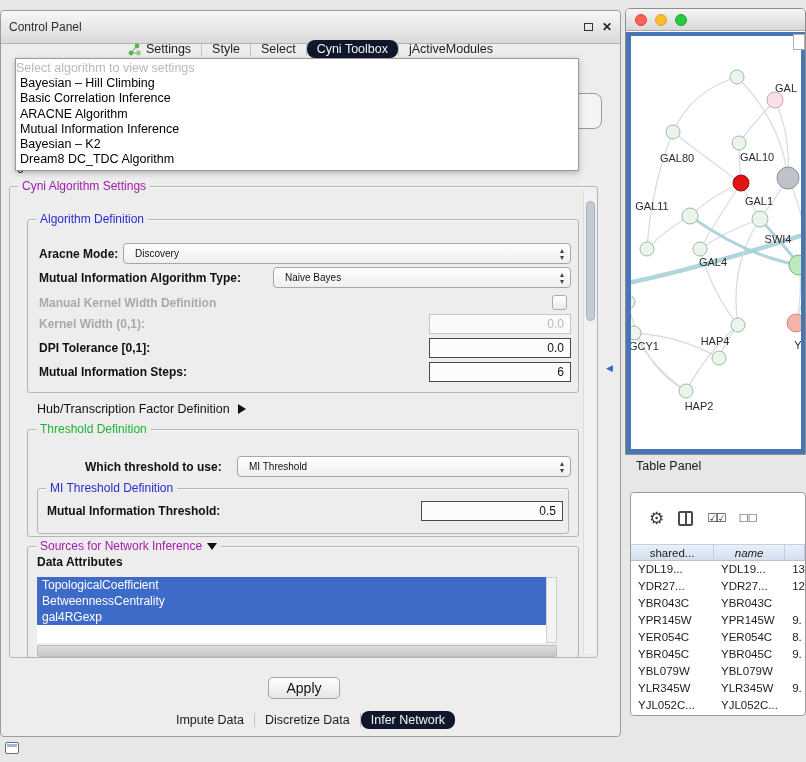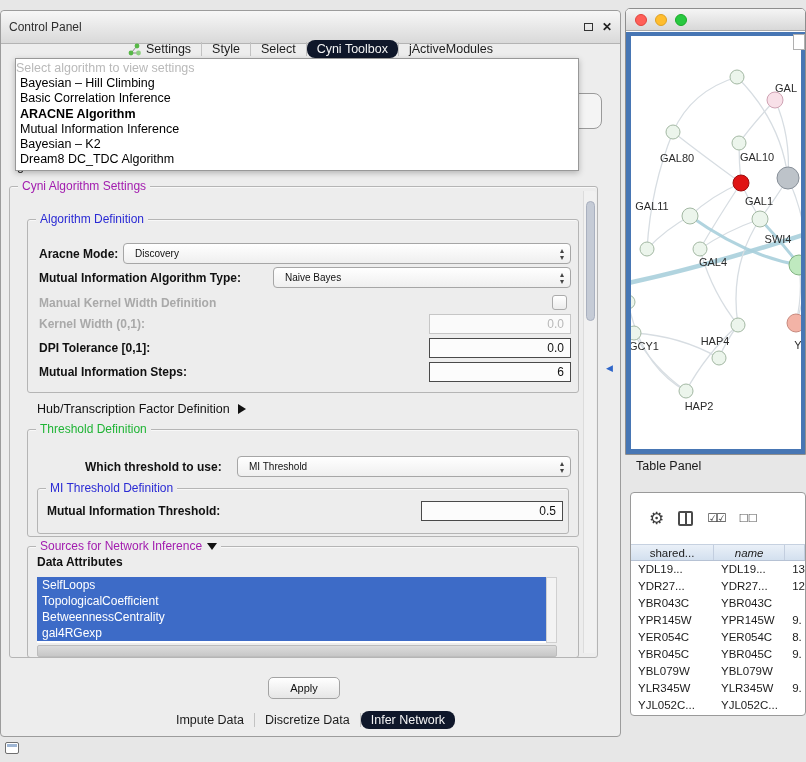--- a/index.html
+++ b/index.html
@@ -23,21 +23,21 @@
   .tabicon{display:block}
 
   
   .frag-btn{position:absolute;left:560px;top:82px;width:41px;height:36px;border:1px solid #9a9a9a;border-radius:8px;background:#f4f4f4;z-index:1}
   .frag-g{position:absolute;left:16px;top:148px;font-size:12.5px;color:#111;z-index:1}
 
   
   .dropdown{position:absolute;left:14px;top:47px;width:564px;background:#fff;border:1px solid #989898;z-index:10;padding:2px 0;box-shadow:0 2px 6px rgba(0,0,0,.25)}
   .dd-placeholder{color:#b9b9b9;font-size:12.5px;height:15px;line-height:15px}
   .dd-item{font-size:12.5px;height:15.3px;line-height:15.3px;padding-left:4px;color:#000}
-  .dd-item.bold{font-weight:bold}
+  .dd-item.bold{font-weight:normal}
 
   
   .etch{position:absolute;border:1px solid #b5b5b5;border-radius:3px;box-shadow:inset 0 1px 0 rgba(255,255,255,.6)}
   .glab{position:absolute;top:-8px;left:8px;background:#ededed;padding:0 4px;font-size:12px;color:#a21caf;height:15px;line-height:15px;white-space:nowrap;display:flex;align-items:center;gap:5px}
   .glab.blue{color:#2a2ad4}
   .glab.green{color:#1fb435}
   .tri-down{width:0;height:0;border-top:7px solid #111;border-left:5px solid transparent;border-right:5px solid transparent}
   .tri-right{width:0;height:0;border-left:8px solid #111;border-top:5px solid transparent;border-bottom:5px solid transparent}
 
   .lbl{position:absolute;font-size:12px;color:#111;height:15px;line-height:15px;white-space:nowrap}
@@ -59,21 +59,21 @@
 
   .vscroll{position:absolute;left:582px;top:180px;width:13px;height:462px;background:#f1f1f1;border-left:1px solid #dcdcdc;border-radius:0 3px 3px 0}
   .vthumb{position:absolute;left:2px;top:10px;width:9px;height:120px;background:#c5cbd6;border:1px solid #a9b0bf;border-radius:5px}
 
   .attrlist{position:absolute;left:36px;top:566px;width:520px;height:66px;background:#fff}
   .attr-item{height:16px;line-height:16px;font-size:12px;padding-left:5px;width:509px;color:#111;white-space:nowrap}
   .attr-item.sel{background:#3d6bc7;color:#fff}
   .attr-vscroll{position:absolute;left:545px;top:566px;width:11px;height:66px;background:#f3f3f3;border:1px solid #d0d0d0}
   .hscroll{position:absolute;left:36px;top:634px;width:520px;height:12px;background:linear-gradient(#dcdcdc,#c7c7c7);border:1px solid #bdbdbd;border-radius:2px}
 
-  .btn{position:absolute;left:267px;top:666px;width:72px;height:22px;border:1px solid #a3a3a3;border-radius:5px;background:linear-gradient(#ffffff,#e6e6e6);font-size:11px;display:flex;align-items:center;justify-content:center;color:#111}
+  .btn{position:absolute;left:267px;top:666px;width:72px;height:22px;border:1px solid #a3a3a3;border-radius:5px;background:linear-gradient(#ffffff,#e6e6e6);font-size:14px;display:flex;align-items:center;justify-content:center;color:#111}
 
   
   .netwin{position:absolute;left:625px;top:8px;width:181px;height:447px;border:1px solid #8e8e8e;border-radius:5px 5px 0 0;overflow:hidden;background:#fff}
   .mactb{height:22px;background:linear-gradient(#f5f5f5,#d8d8d8);border-bottom:1px solid #aaa;display:flex;align-items:center;gap:8px;padding:0 9px}
   .light{width:12px;height:12px;border-radius:50%}
   .light.red{background:#ff5f58;border:1px solid #e0443e}
   .light.yellow{background:#ffbd2e;border:1px solid #dea123}
   .light.green{background:#28c840;border:1px solid #1aab29}
   .netframe{position:absolute;top:23px;left:0;right:0;bottom:0;background:#4776b4}
   .netcanvas{position:absolute;left:5px;top:4px;right:4px;bottom:5px;background:#fff;overflow:hidden}
@@ -212,21 +212,20 @@
     <div class="field dark" style="left:420px;top:490px;width:142px">0.5</div>
 
     <div class="etch" style="left:26px;top:535px;width:552px;height:112px">
       <span class="glab">
         <span>Sources for Network Inference</span>
         <span class="tri-down"></span>
       </span>
     </div>
     <div class="lbl b" style="left:36px;top:544px">Data Attributes</div>
     <div class="attrlist" id="attr-list">
-        <div class="attr-item sel">SelfLoops</div>
         <div class="attr-item sel">TopologicalCoefficient</div>
         <div class="attr-item sel">BetweennessCentrality</div>
         <div class="attr-item sel">gal4RGexp</div>
       </div>
     <div class="attr-vscroll"></div>
     <div class="hscroll"></div>
 
     <div class="btn">Apply</div>
 
     <div class="bottomtabs" id="bottom-tabs">

